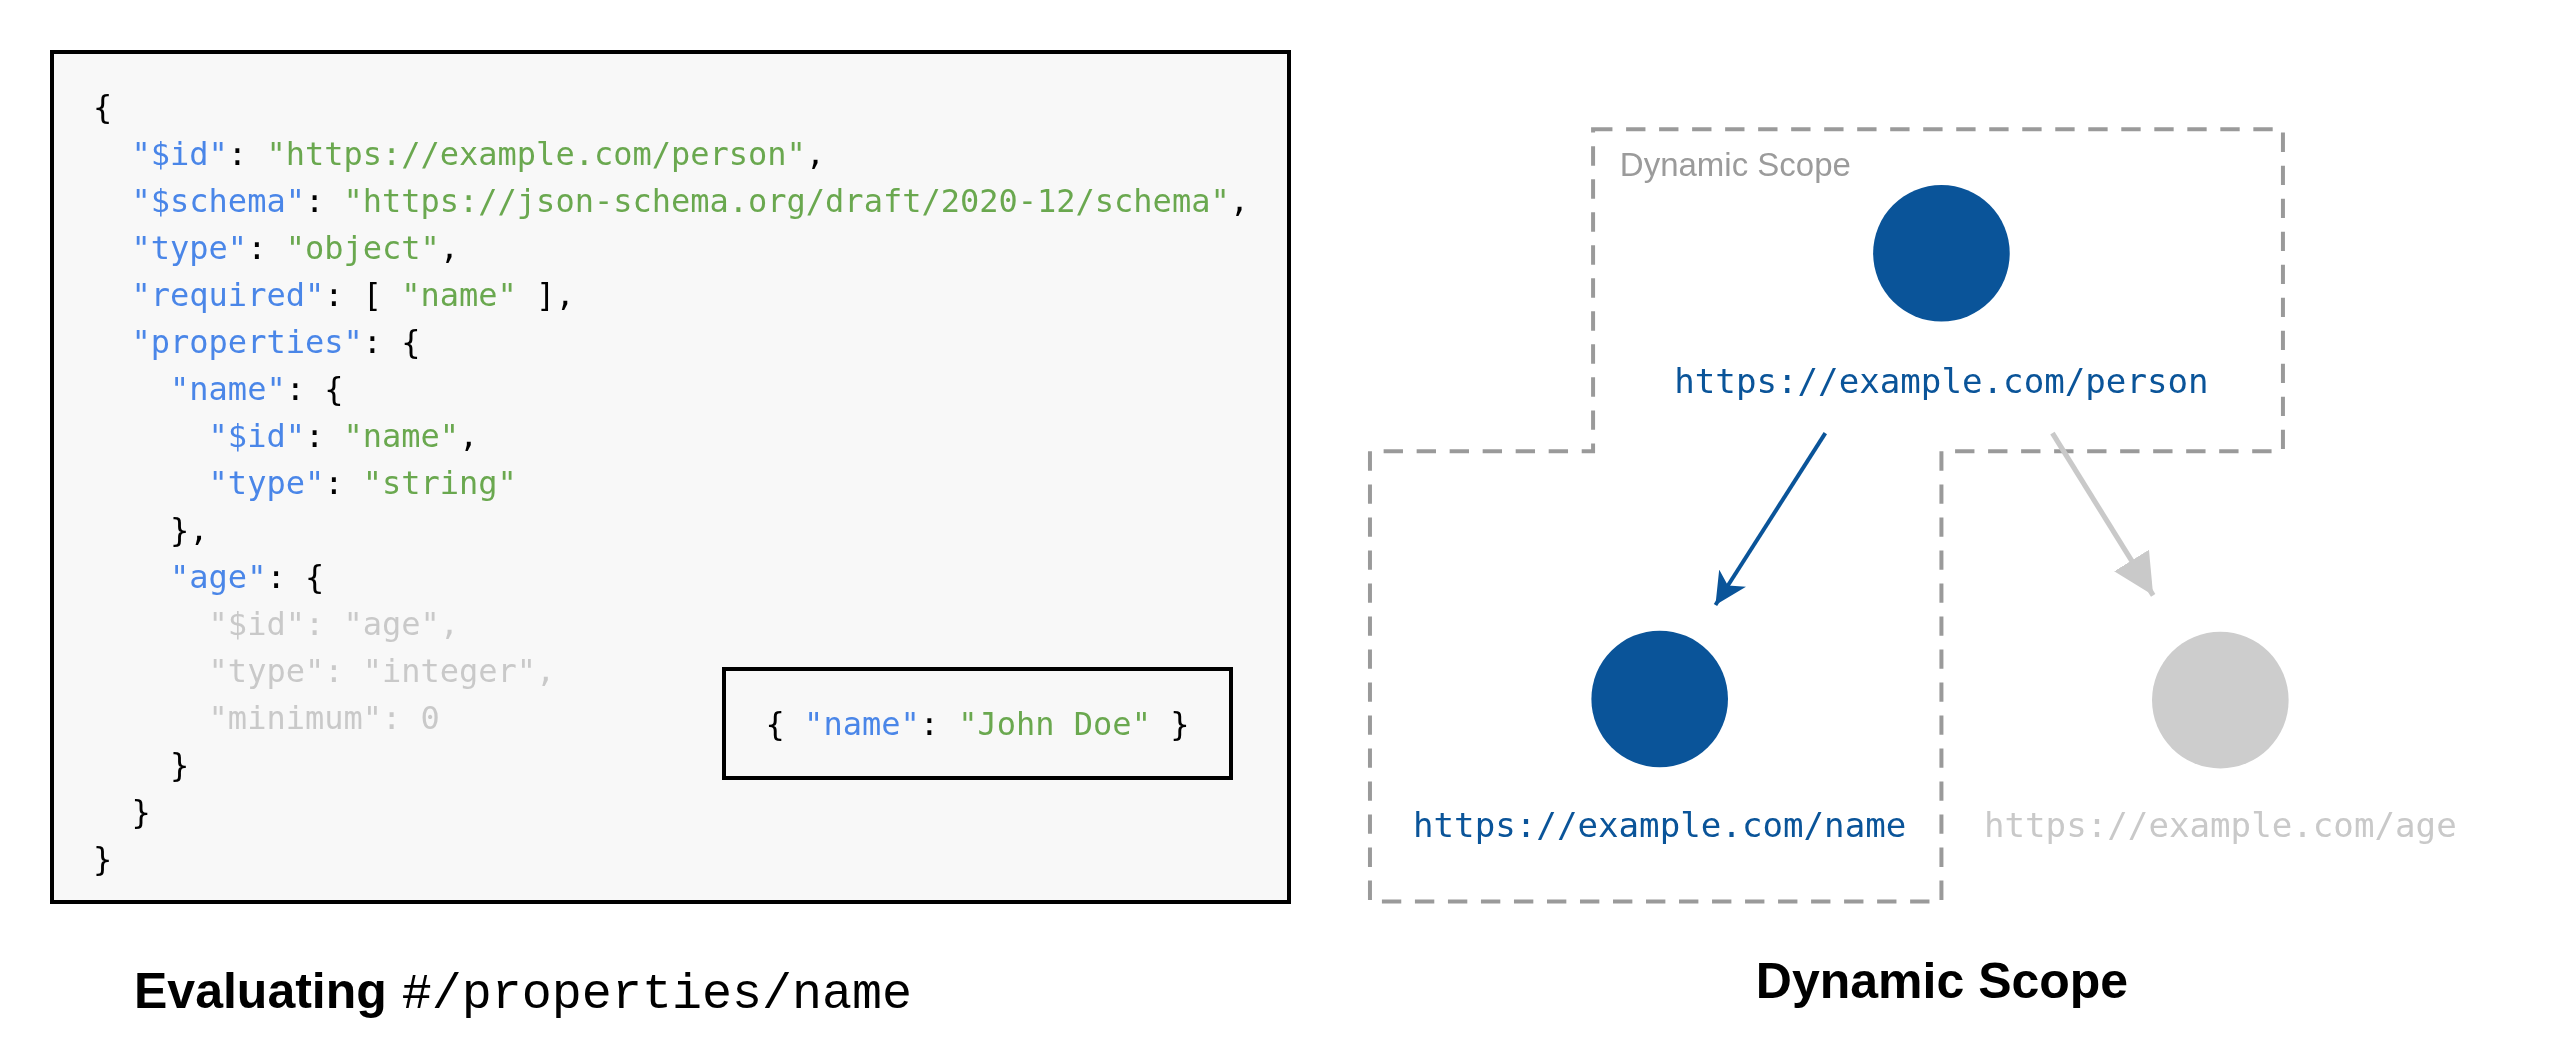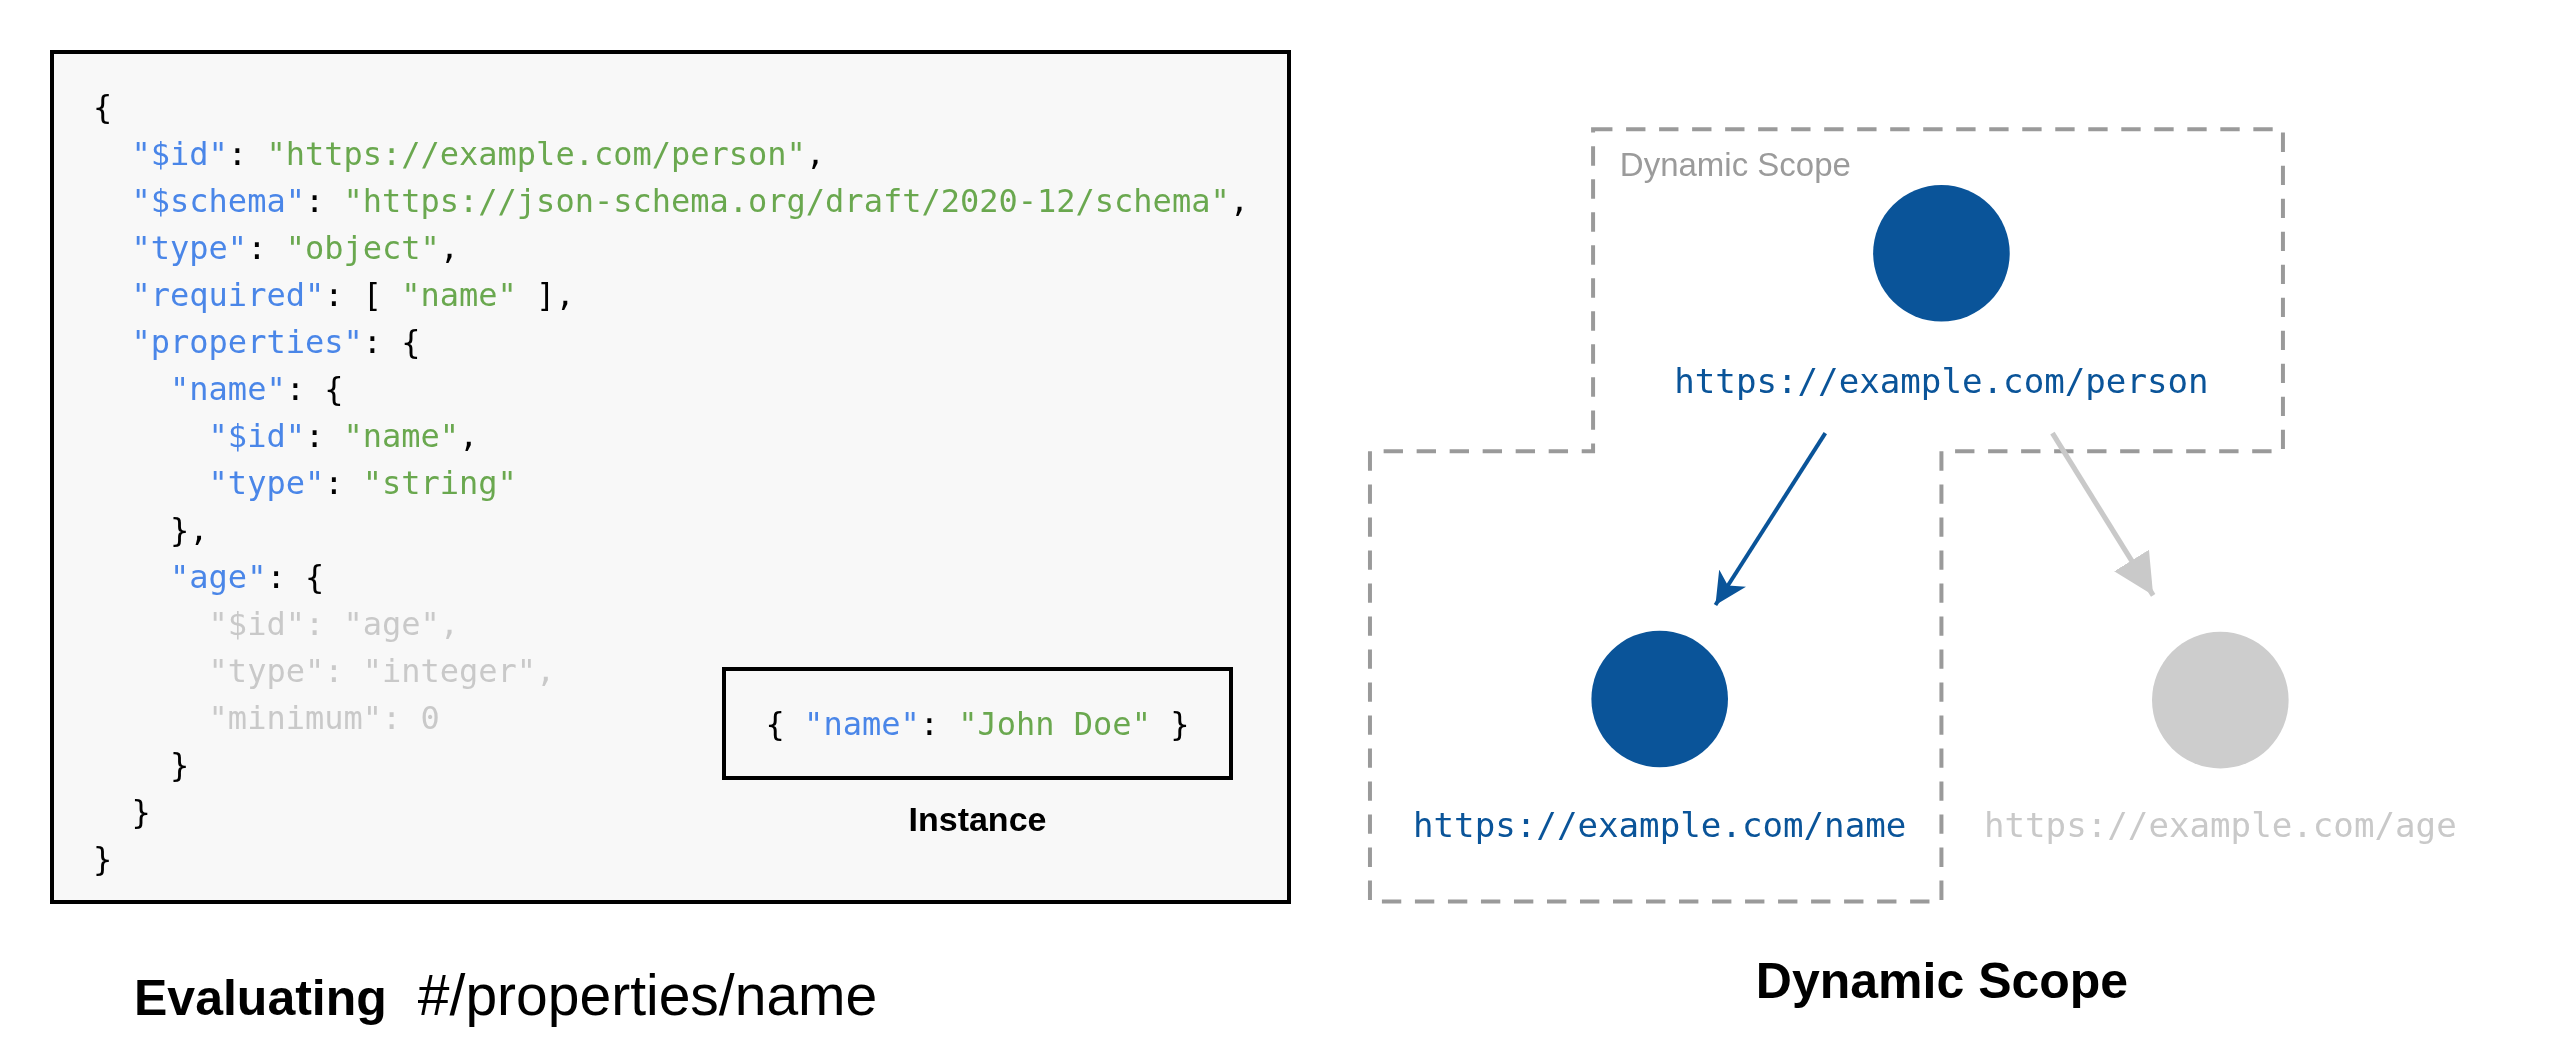--- a/index.html
+++ b/index.html
@@ -42,22 +42,22 @@
 
   
   .caption-left{
     position:absolute;left:125px;top:952px;white-space:pre;color:#000;
   }
   .cap-bold{
     font-family:"Liberation Sans","DejaVu Sans",sans-serif;
     font-weight:bold;font-size:50px;text-align:right;
   }
   .cap-mono{
-    font-family:Liberation Sans, sans-serif;
-    font-size:57px;margin-left:31px;
+    font-family:Liberation Mono, monospace;
+    font-size:50px;margin-left:15px;
   }
   .caption-right{
     position:absolute;left:1942px;top:952px;transform:translateX(-50%);
     font-family:"Liberation Sans","DejaVu Sans",sans-serif;
     font-weight:bold;font-size:50px;color:#000;white-space:nowrap;
   }
 
   
   svg.diagram{position:absolute;left:0;top:0;width:2576px;height:1053px;}
   .scope-outline{fill:none;stroke:var(--dash_gray);stroke-width:7px;stroke-dasharray:34 24;}
@@ -107,21 +107,20 @@
     <text class="url-label url-blue" x="3410" y="690">https://example.com/person</text>
     <text class="url-label url-blue" x="2915" y="1470">https://example.com/name</text>
     <text class="url-label url-gray" x="3900" y="1470">https://example.com/age</text>
   </svg>
 
   <div class="code-box">
     <div class="code" id="code"><div class="ln"><span class="tk-plain">{</span></div><div class="ln"><span class="tk-plain">  </span><span class="tk-key">"$id"</span><span class="tk-plain">: </span><span class="tk-str">"https://example.com/person"</span><span class="tk-plain">,</span></div><div class="ln"><span class="tk-plain">  </span><span class="tk-key">"$schema"</span><span class="tk-plain">: </span><span class="tk-str">"https://json-schema.org/draft/2020-12/schema"</span><span class="tk-plain">,</span></div><div class="ln"><span class="tk-plain">  </span><span class="tk-key">"type"</span><span class="tk-plain">: </span><span class="tk-str">"object"</span><span class="tk-plain">,</span></div><div class="ln"><span class="tk-plain">  </span><span class="tk-key">"required"</span><span class="tk-plain">: [ </span><span class="tk-str">"name"</span><span class="tk-plain"> ],</span></div><div class="ln"><span class="tk-plain">  </span><span class="tk-key">"properties"</span><span class="tk-plain">: {</span></div><div class="ln"><span class="tk-plain">    </span><span class="tk-key">"name"</span><span class="tk-plain">: {</span></div><div class="ln"><span class="tk-plain">      </span><span class="tk-key">"$id"</span><span class="tk-plain">: </span><span class="tk-str">"name"</span><span class="tk-plain">,</span></div><div class="ln"><span class="tk-plain">      </span><span class="tk-key">"type"</span><span class="tk-plain">: </span><span class="tk-str">"string"</span></div><div class="ln"><span class="tk-plain">    },</span></div><div class="ln"><span class="tk-plain">    </span><span class="tk-key">"age"</span><span class="tk-plain">: {</span></div><div class="ln"><span class="tk-muted">      "$id": "age",</span></div><div class="ln"><span class="tk-muted">      "type": "integer",</span></div><div class="ln"><span class="tk-muted">      "minimum": 0</span></div><div class="ln"><span class="tk-plain">    }</span></div><div class="ln"><span class="tk-plain">  }</span></div><div class="ln"><span class="tk-plain">}</span></div></div>
     <div class="instance-box">
       <span id="instance-code"><span class="tk-plain">{ </span><span class="tk-key">"name"</span><span class="tk-plain">: </span><span class="tk-str">"John Doe"</span><span class="tk-plain"> }</span></span>
     </div>
-    <div class="instance-label">Instance</div>
   </div>
 
   <div class="caption-left">
     <span class="cap-bold">Evaluating</span><span class="cap-mono">#/properties/name</span>
   </div>
   <div class="caption-right">Dynamic Scope</div>
 
 </div>
 
 

